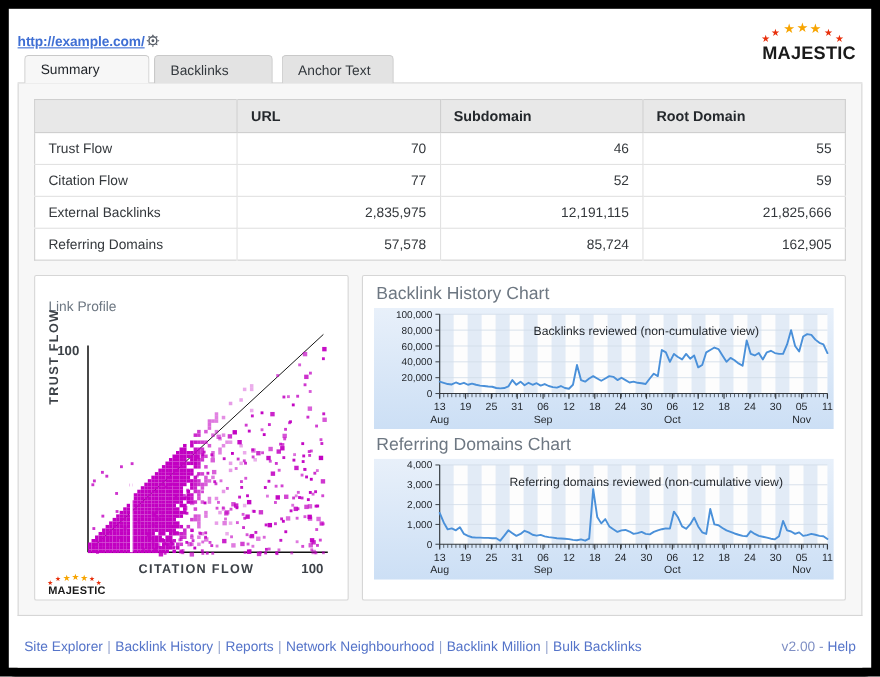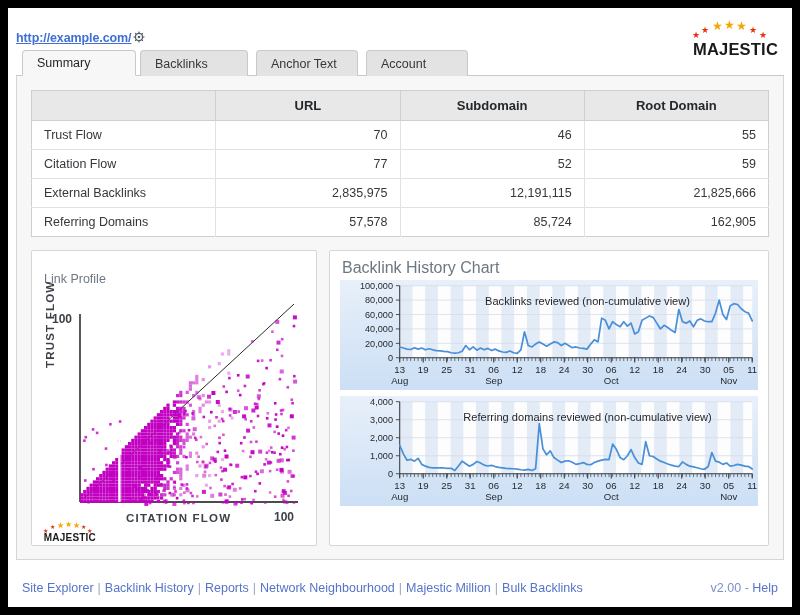--- a/index.html
+++ b/index.html
@@ -74,21 +74,21 @@
 
   
   table.metrics {
     width:100%; border-collapse:collapse;
     background:#ffffff; border:1px solid #cfcfcf;
     font-size:12.5px;
   }
   table.metrics th {
     background:#e8e8e8; color:#24282c;
     font-weight:bold; font-size:13px;
-    text-align:center; padding:7px 12px 7px 12px;
+    text-align:left; padding:7px 12px 7px 12px;
     border-right:1px solid #cfcfcf; border-bottom:1px solid #cfcfcf;
     height:26px;
   }
   table.metrics th.blank { border-right:1px solid #cfcfcf; }
   table.metrics th:last-child { border-right:none; }
   table.metrics td {
     padding:7px 12px; border-right:1px solid #e2e2e2;
     border-bottom:1px solid #e2e2e2; color:#34383c;
     text-align:right; height:28px;
   }
@@ -205,23 +205,20 @@
 
   <div class="tabbar">
     <div class="tab active" style="left:6px;   width:114px;align-items:center;">
           <span>Summary</span>
         </div>
     <div class="tab" style="left:124px; width:108px;">
           <span>Backlinks</span>
         </div>
     <div class="tab" style="left:240px; width:102px;">
           <span>Anchor Text</span>
-        </div>
-    <div class="tab" style="left:350px; width:102px;">
-          <span>Account</span>
         </div>
   </div>
 
   <div class="main">
 
     <table class="metrics">
       <colgroup>
             <col class="c1">
             <col class="c2">
             <col class="c3">
@@ -1320,20 +1317,21 @@
                 <text x="62" y="110" text-anchor="middle" font-size="10" font-family="&quot;Liberation Sans&quot;, sans-serif" fill="#1f2328">Aug</text>
                 <text x="159.6" y="110" text-anchor="middle" font-size="10" font-family="&quot;Liberation Sans&quot;, sans-serif" fill="#1f2328">Sep</text>
                 <text x="281.6" y="110" text-anchor="middle" font-size="10" font-family="&quot;Liberation Sans&quot;, sans-serif" fill="#1f2328">Oct</text>
                 <text x="403.6" y="110" text-anchor="middle" font-size="10" font-family="&quot;Liberation Sans&quot;, sans-serif" fill="#1f2328">Nov</text>
                 <text x="257" y="26" text-anchor="middle" font-size="11.5" font-family="&quot;Liberation Sans&quot;, sans-serif" fill="#1f2328">Backlinks reviewed (non-cumulative view)</text>
                 <polyline points="62.0,70.6 65.8,71.7 69.6,72.9 73.4,73.3 77.3,71.4 81.1,72.9 84.9,71.7 88.7,73.6 92.5,72.5 96.3,73.6 100.1,74.4 103.9,74.8 107.8,75.2 111.6,75.5 115.4,76.7 119.2,77.1 123.0,76.7 126.8,75.2 130.6,69.1 134.4,73.6 138.3,70.6 142.1,74.0 145.9,71.7 149.7,73.6 153.5,72.1 157.3,74.4 161.1,72.9 164.9,74.8 168.8,75.9 172.6,76.3 176.4,74.8 180.2,76.7 184.0,77.4 187.8,73.6 191.6,54.6 195.4,69.1 199.3,70.6 203.1,67.6 206.9,65.3 210.7,67.6 214.5,69.8 218.3,67.6 222.1,65.3 225.9,66.0 229.8,69.1 233.6,66.8 237.4,69.1 241.2,71.4 245.0,70.6 248.8,71.7 252.6,72.1 256.4,72.9 260.3,67.6 264.1,63.0 267.9,65.3 271.7,40.2 275.5,42.5 279.3,51.6 283.1,44.0 286.9,47.0 290.8,49.3 294.6,44.0 298.4,48.6 302.2,45.5 306.0,56.9 309.8,54.6 313.6,42.5 317.4,40.2 321.3,37.9 325.1,39.4 328.9,45.5 332.7,51.6 336.5,47.8 340.3,50.1 344.1,53.1 347.9,55.4 351.8,31.1 355.6,44.0 359.4,45.5 363.2,43.2 367.0,49.3 370.8,42.5 374.6,41.0 378.4,43.2 382.3,44.0 386.1,44.0 389.9,34.9 393.7,21.2 397.5,36.4 401.3,41.7 405.1,27.3 408.9,25.0 412.8,25.8 416.6,30.3 420.4,33.4 424.2,34.9 428.0,43.2" fill="none" stroke="#4a90d9" stroke-width="1.8" stroke-linejoin="round" stroke-linecap="round"></polyline>
               </svg>
         </div>
 
         <div class="chart-block">
+          <div class="chart-title">Referring Domains Chart</div>
           <svg class="chart-canvas" id="chart-1" viewBox="0 0 434 116" preserveAspectRatio="none">
                 <defs>
                   <linearGradient id="bg1" x1="0" y1="0" x2="0" y2="1">
                     <stop offset="0%" stop-color="#e8f0fa"></stop>
                     <stop offset="100%" stop-color="#ccdff5"></stop>
                   </linearGradient>
                 </defs>
                 <rect x="0" y="0" width="434" height="116" fill="url(#bg1)"></rect>
                 <rect x="62" y="6" width="366" height="76" fill="#fdfdfd"></rect>
                 <rect x="62.0" y="6" width="13.2" height="76" fill="#dde8f5" fill-opacity="0.85"></rect>
@@ -1503,21 +1501,21 @@
                 <polyline points="62.0,52.0 65.8,61.1 69.6,67.8 73.4,66.8 77.3,68.7 81.1,65.7 84.9,72.1 88.7,74.0 92.5,75.3 96.3,75.7 100.1,75.7 103.9,75.9 107.8,75.9 111.6,76.3 115.4,76.3 119.2,78.6 123.0,73.8 126.8,68.7 130.6,71.4 134.4,74.0 138.3,72.1 142.1,69.1 145.9,70.6 149.7,72.9 153.5,73.8 157.3,73.1 161.1,74.4 164.9,75.2 168.8,75.7 172.6,76.3 176.4,76.5 180.2,76.7 184.0,77.1 187.8,77.8 191.6,78.2 195.4,77.4 199.3,78.6 203.1,76.7 206.9,29.2 210.7,55.8 214.5,62.0 218.3,57.9 222.1,64.9 225.9,67.6 229.8,70.2 233.6,68.7 237.4,68.3 241.2,69.8 245.0,72.1 248.8,71.4 252.6,70.2 256.4,72.1 260.3,72.5 264.1,70.2 267.9,68.7 271.7,67.6 275.5,66.8 279.3,67.0 283.1,50.7 286.9,56.2 290.8,64.9 294.6,67.2 298.4,63.0 302.2,56.5 306.0,64.9 309.8,70.6 313.6,72.1 317.4,48.2 321.3,63.0 325.1,63.8 328.9,66.4 332.7,68.7 336.5,70.2 340.3,71.7 344.1,72.9 347.9,74.0 351.8,74.4 355.6,69.5 359.4,72.1 363.2,74.0 367.0,74.8 370.8,75.7 374.6,76.7 378.4,77.3 382.3,74.4 386.1,59.6 389.9,68.7 393.7,69.8 397.5,72.1 401.3,70.6 405.1,74.0 408.9,73.3 412.8,72.1 416.6,72.9 420.4,74.0 424.2,74.4 428.0,76.9" fill="none" stroke="#4a90d9" stroke-width="1.8" stroke-linejoin="round" stroke-linecap="round"></polyline>
               </svg>
         </div>
 
       </div>
     </div>
   </div>
 
   <div class="footer">
     <div>
-      <a>Site Explorer</a><span class="sep">|</span><a>Backlink History</a><span class="sep">|</span><a>Reports</a><span class="sep">|</span><a>Network Neighbourhood</a><span class="sep">|</span><a>Majestic Million</a><span class="sep">|</span><a>Bulk Backlinks</a>
+      <a>Site Explorer</a><span class="sep">|</span><a>Backlink History</a><span class="sep">|</span><a>Reports</a><span class="sep">|</span><a>Network Neighbourhood</a><span class="sep">|</span><a>Backlink Million</a><span class="sep">|</span><a>Bulk Backlinks</a>
     </div>
     <div class="footer-right">
       <span>v2.00</span>
       <span>-</span>
       <a>Help</a>
     </div>
   </div>
 
 </div>
 </div>

